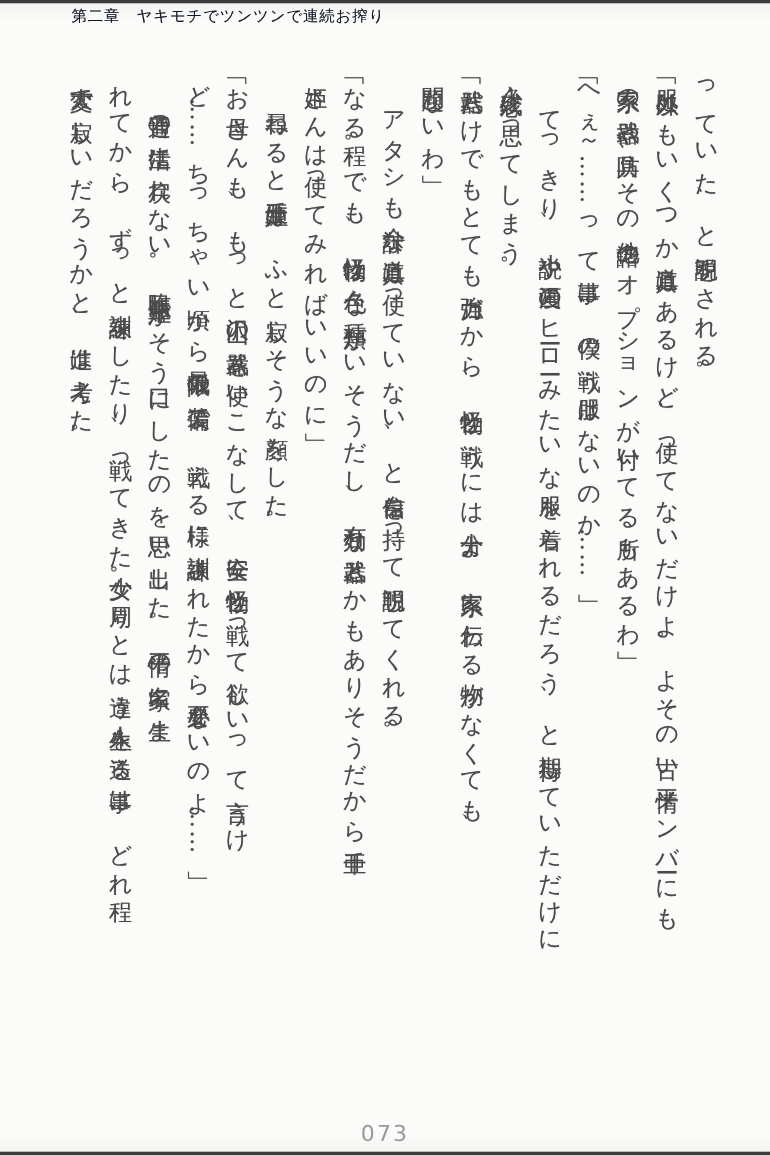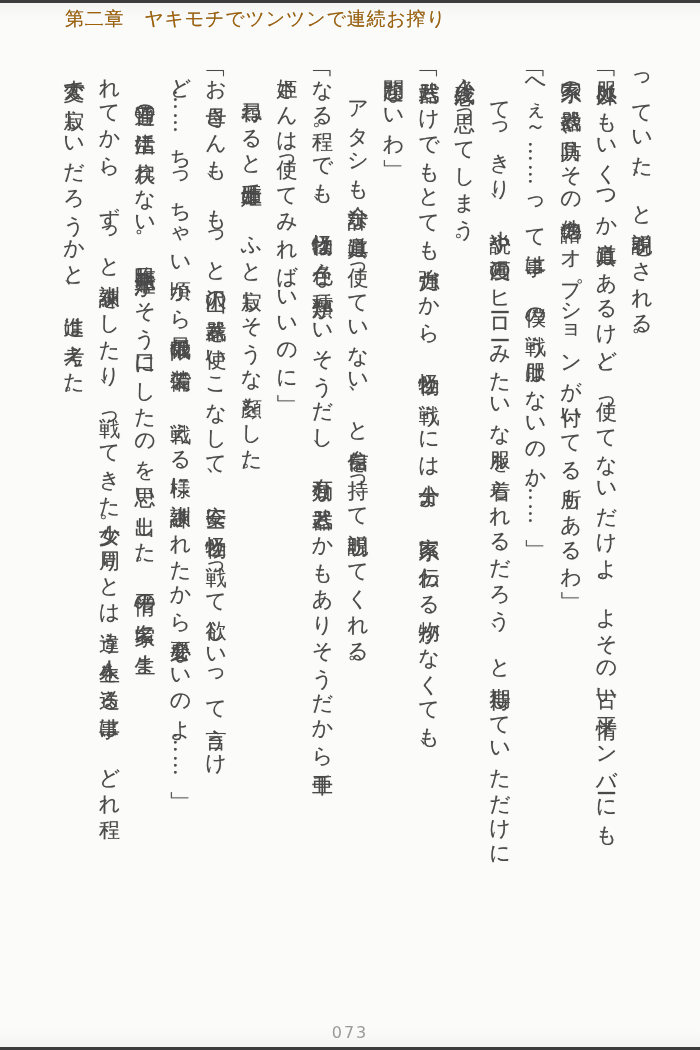--- a/index.html
+++ b/index.html
@@ -20,23 +20,23 @@
     width: 700px;
     background: #3c3c3c;
   }
   .scan-edge.top { top: 0; height: 3px; }
   .scan-edge.bottom { bottom: 0; height: 3px; }
 
   .chapter-header {
     position: absolute;
     top: 6px;
     left: 65px;
-    font-size: 19px;
+    font-size: 14px;
     letter-spacing: 0.8px;
-    color: #a16207;
+    color: #0f172a;
     text-shadow: 0 0 0.6px rgba(74,74,74,0.55);
     white-space: pre;
   }
 
   .body-text {
     position: absolute;
     top: 63px;
     right: 41px;
     height: 930px;
     writing-mode: vertical-rl;
@@ -53,21 +53,21 @@
     padding: 0;
     white-space: pre;
   }
 
   .page-number {
     position: absolute;
     bottom: 8px;
     left: 50%;
     transform: translateX(-50%);
     font-family: "DejaVu Sans", "Liberation Sans", sans-serif;
-    font-size: 16px;
+    font-size: 20px;
     letter-spacing: 2px;
     color: #9a9a9a;
   }
 </style>
 </head>
 <body>
 
 <div class="scan-edge top"></div>
 
 <div class="chapter-header">第二章　ヤキモチでツンツンで連続お搾り</div>

